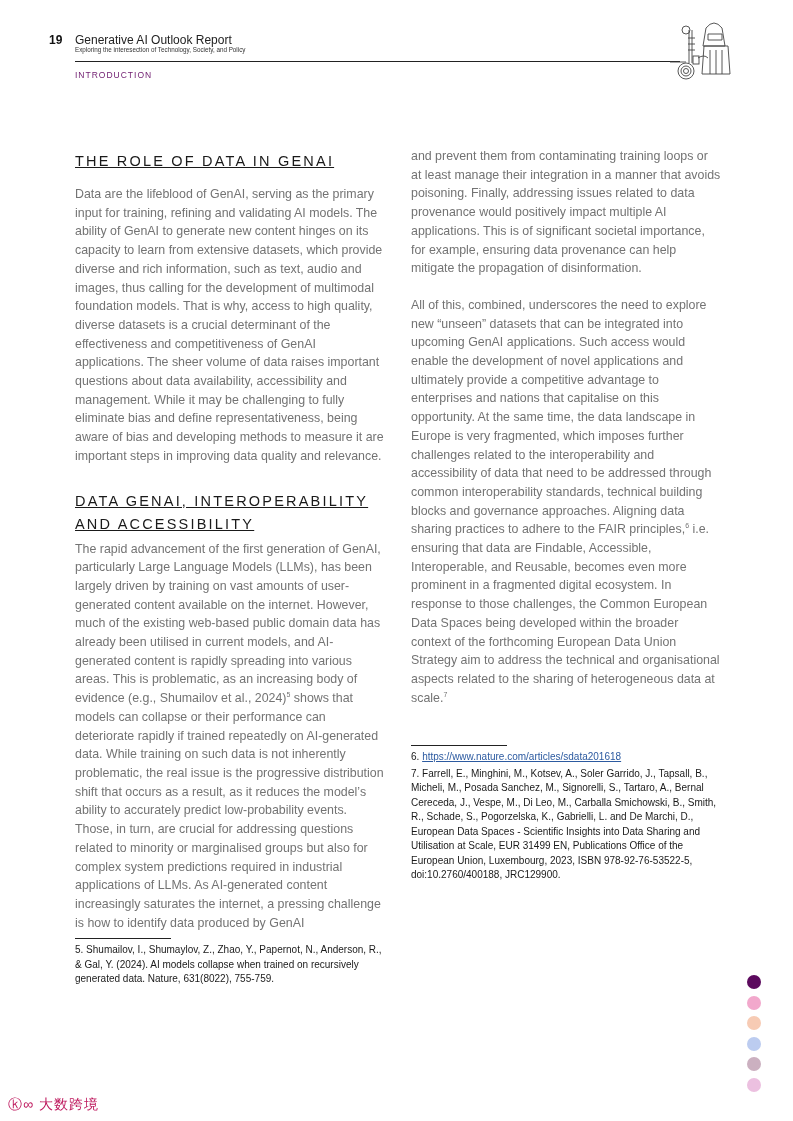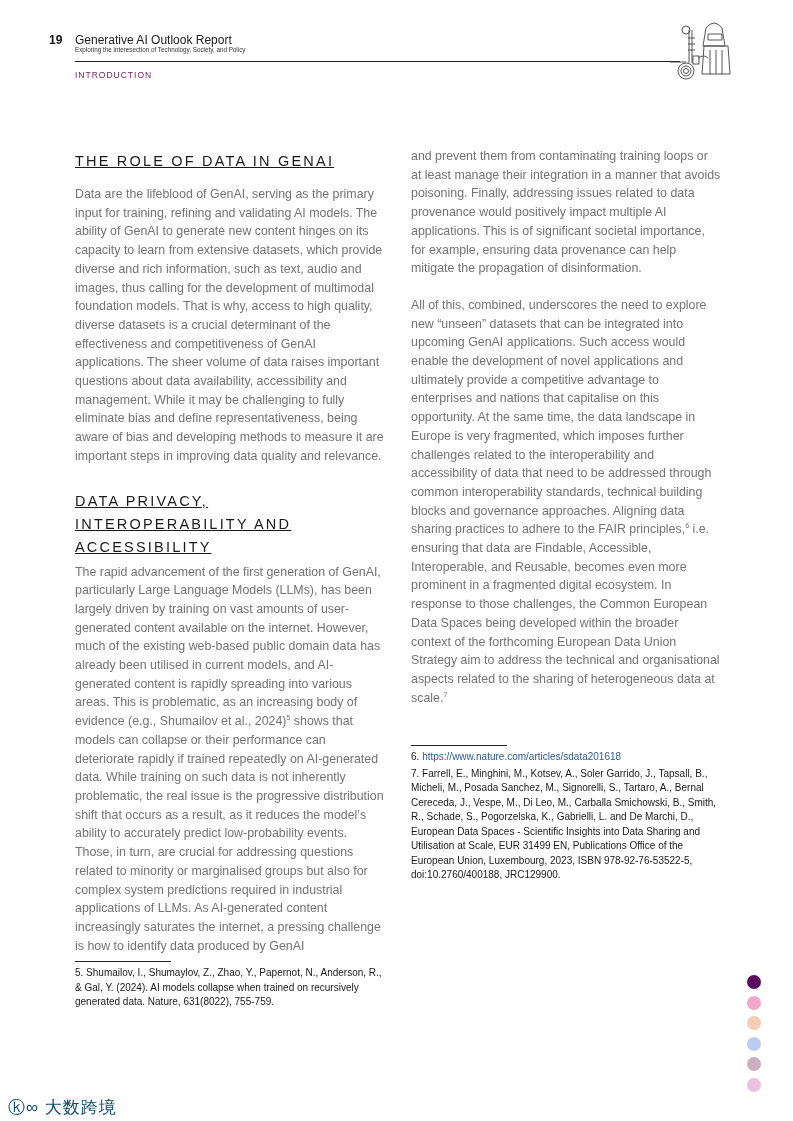--- a/index.html
+++ b/index.html
@@ -36,27 +36,27 @@
   h2 {
     margin: 0; font-weight: normal; font-size: 14.5px; letter-spacing: 2.2px;
     line-height: 23px; color: #1a1a1a; text-decoration: underline;
   }
   p.body {
     margin: 0; font-size: 12.4px; line-height: 18.7px; color: #737373;
   }
   sup { font-size: 7px; vertical-align: super; line-height: 0; }
   .fn-rule { width: 96px; height: 1px; background: #222; }
   .fn { font-size: 10px; line-height: 14.5px; color: #1a1a1a; margin: 0; }
-  .fn a { color: #2c5aa0; }
+  .fn a { color: #2c5aa0; text-decoration: underline; }
 
   .dots { position: absolute; left: 747px; top: 975px; width: 16px; }
   .dot { width: 14px; height: 14px; border-radius: 50%; margin-bottom: 6.5px; }
 
   .watermark {
-    position: absolute; left: 8px; top: 1096px; font-size: 17px; color: #0c4a6e;
+    position: absolute; left: 8px; top: 1096px; font-size: 14px; color: #be185d;
     letter-spacing: 1px;
   }
 </style>
 </head>
 <body>
 
 <div>
   <div class="page-num">19</div>
   <div class="report-title">Generative AI Outlook Report</div>
   <div class="report-subtitle">Exploring the interesection of Technology, Society, and Policy</div>
@@ -82,21 +82,21 @@
       <line x1="52" y1="32" x2="52" y2="56"></line>
     <path d="M28 40 q6 -4 10 0"></path>
   </svg>
 </div>
 
 <div class="col left" style="top:150px;">
   <h2>THE ROLE OF DATA IN GENAI</h2>
   <div style="height:12px"></div>
   <p class="body">Data are the lifeblood of GenAI, serving as the primary input for training, refining and validating AI models. The ability of GenAI to generate new content hinges on its capacity to learn from extensive datasets, which provide diverse and rich information, such as text, audio and images, thus calling for the development of multimodal foundation models. That is why, access to high quality, diverse datasets is a crucial determinant of the effectiveness and competitiveness of GenAI applications. The sheer volume of data raises important questions about data availability, accessibility and management. While it may be challenging to fully eliminate bias and define representativeness, being aware of bias and developing methods to measure it are important steps in improving data quality and relevance.</p>
   <div style="height:24px"></div>
-  <h2>DATA PRIVACY, INTEROPERABILITY AND ACCESSIBILITY</h2>
+  <h2>DATA GENAI, INTEROPERABILITY AND ACCESSIBILITY</h2>
   <div style="height:4px"></div>
   <p class="body"><span>The rapid advancement of the first generation of GenAI, particularly Large Language Models (LLMs), has been largely driven by training on vast amounts of user-generated content available on the internet. However, much of the existing web-based public domain data has already been utilised in current models, and AI-generated content is rapidly spreading into various areas. This is problematic, as an increasing body of evidence (e.g., Shumailov et al., 2024)</span><sup>5</sup><span> shows that models can collapse or their performance can deteriorate rapidly if trained repeatedly on AI-generated data. While training on such data is not inherently problematic, the real issue is the progressive distribution shift that occurs as a result, as it reduces the model’s ability to accurately predict low-probability events. Those, in turn, are crucial for addressing questions related to minority or marginalised groups but also for complex system predictions required in industrial applications of LLMs. As AI-generated content increasingly saturates the internet, a pressing challenge is how to identify data produced by GenAI</span></p>
   <div style="height:6px"></div>
   <div class="fn-rule"></div>
   <div style="height:4px"></div>
   <p class="fn">5. Shumailov, I., Shumaylov, Z., Zhao, Y., Papernot, N., Anderson, R., &amp; Gal, Y. (2024). AI models collapse when trained on recursively generated data. Nature, 631(8022), 755-759.</p>
 </div>
 
 <div class="col right" style="top:147px;">
   <p class="body">and prevent them from contaminating training loops or at least manage their integration in a manner that avoids poisoning. Finally, addressing issues related to data provenance would positively impact multiple AI applications. This is of significant societal importance, for example, ensuring data provenance can help mitigate the propagation of disinformation.</p>

